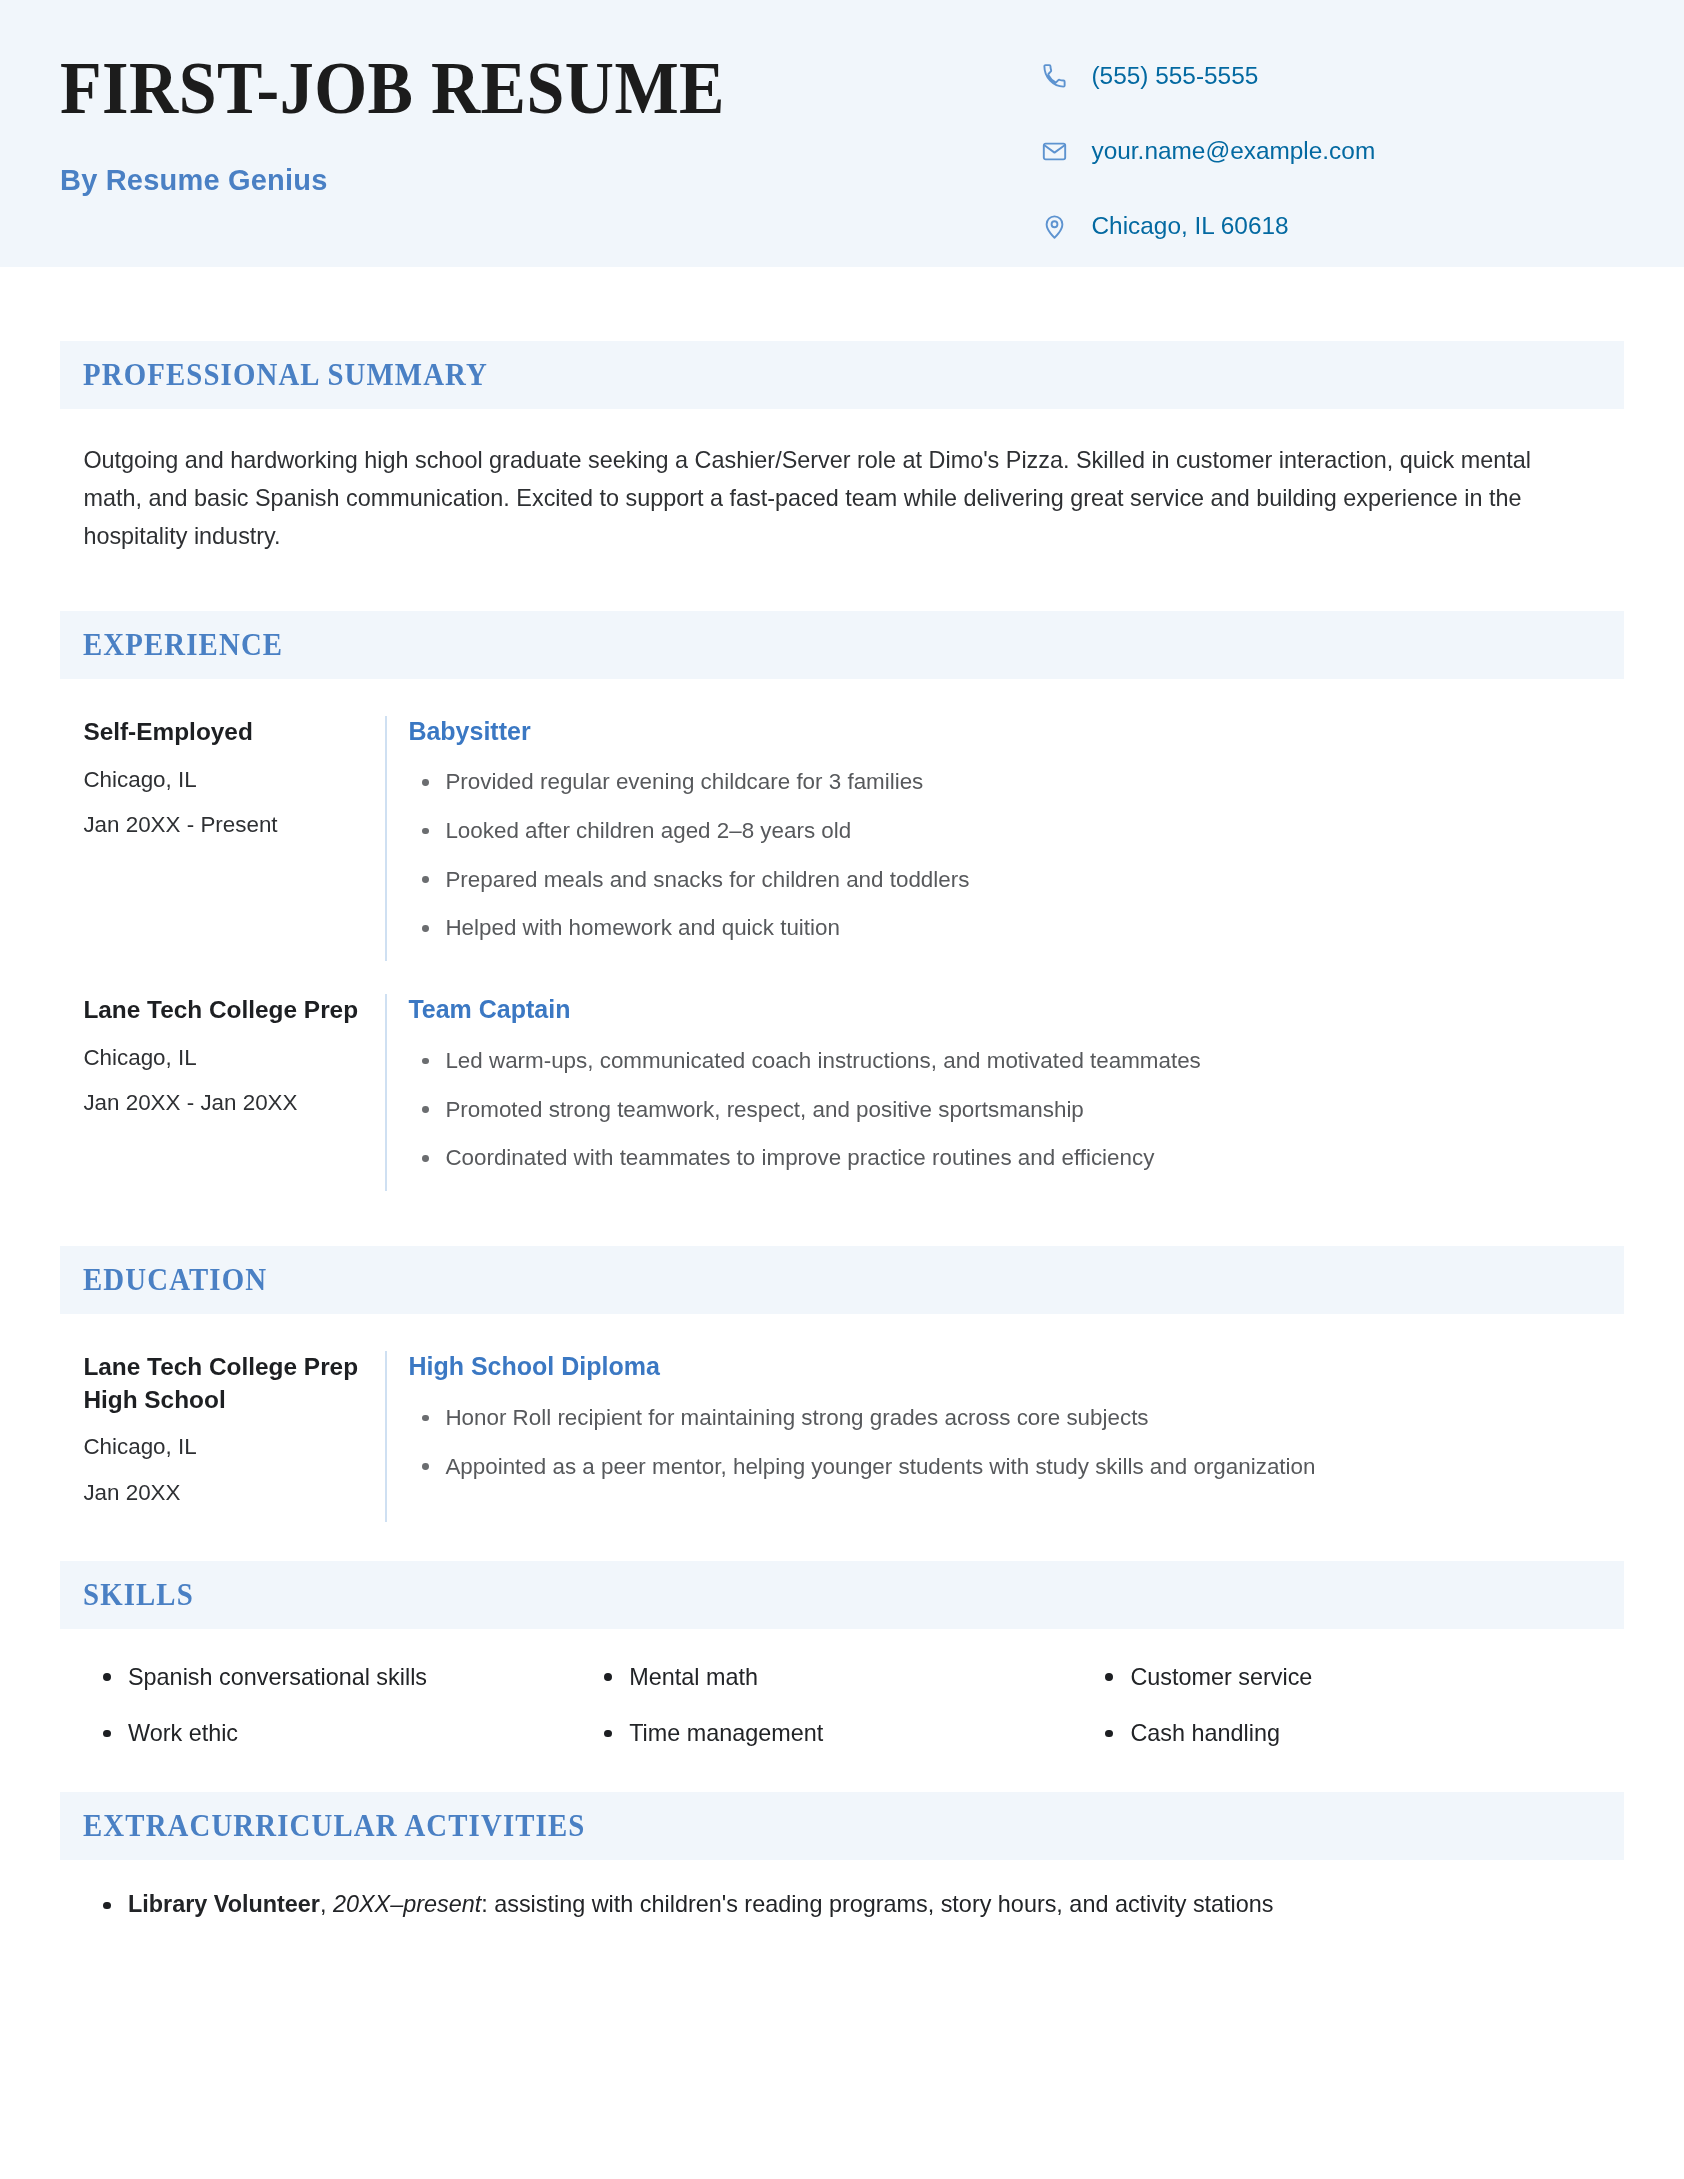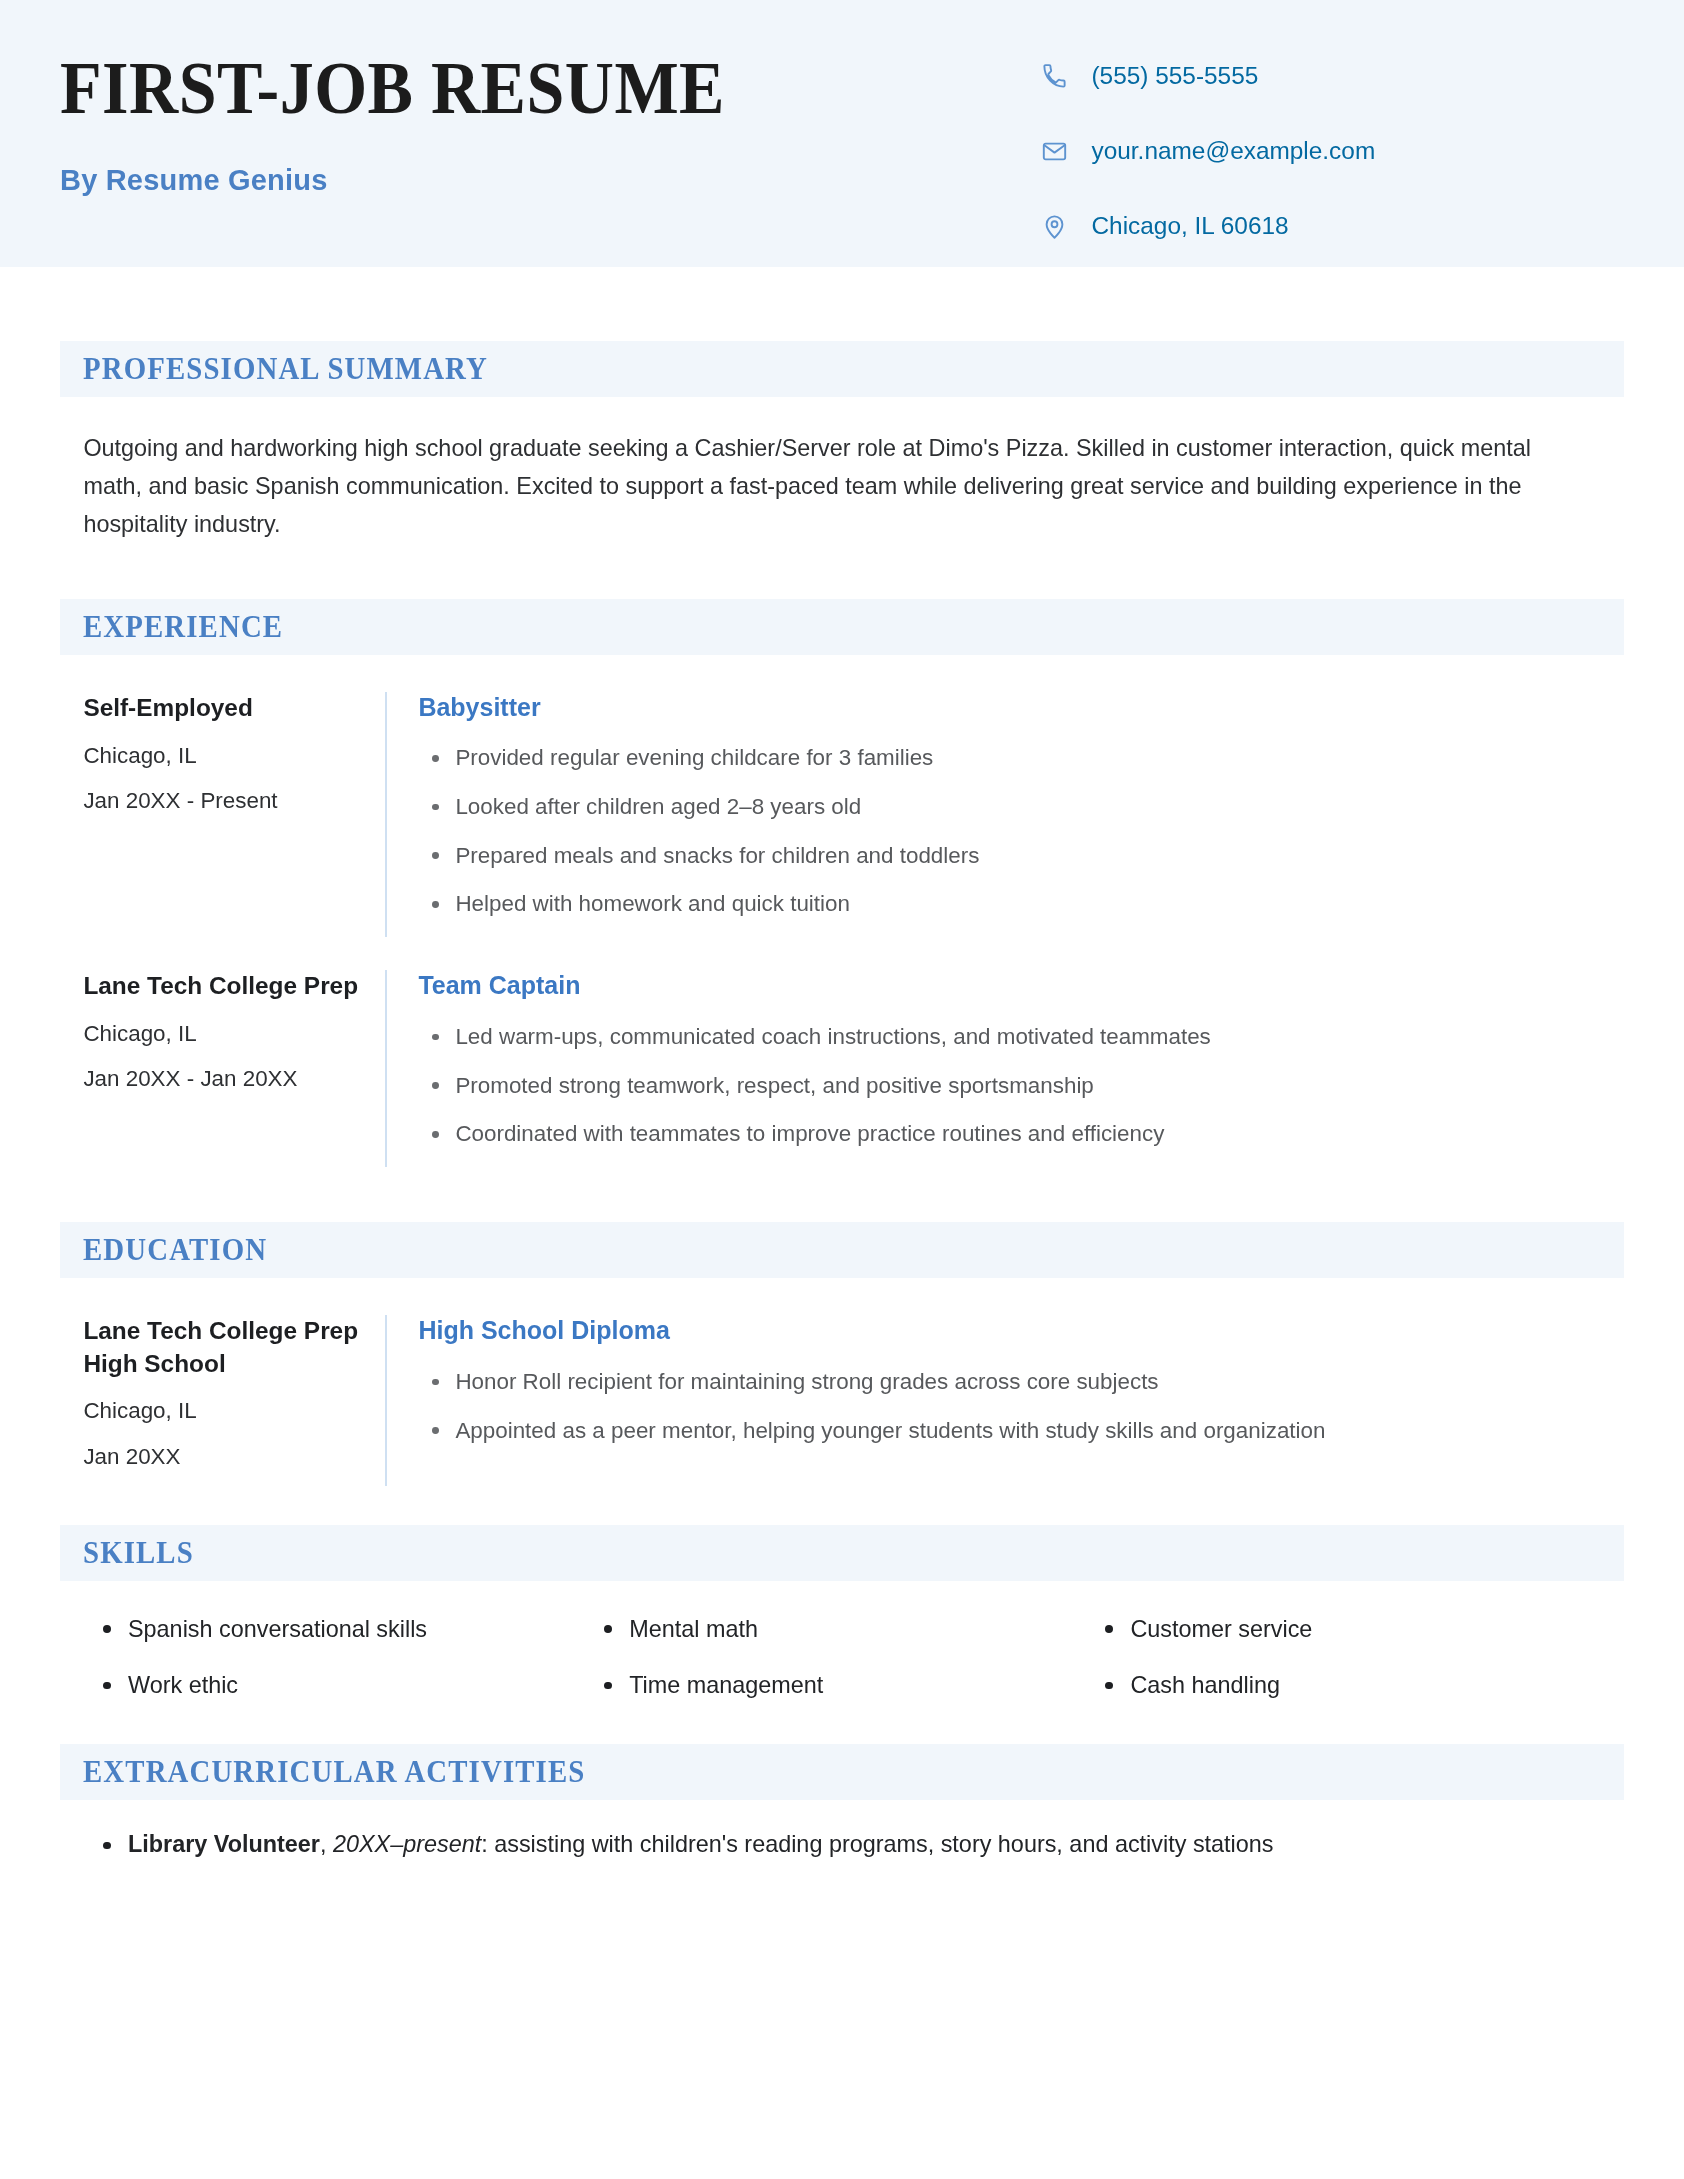--- a/index.html
+++ b/index.html
@@ -78,21 +78,21 @@
   .contact-icon svg { display: block; }
   .contact-text { line-height: 1.1; }
 
   
   .content {
     padding: 0 60px;
     box-sizing: border-box;
   }
   .section-band {
     background: #f1f6fb;
-    height: 56px;
+    height: 68px;
     display: flex;
     align-items: center;
     padding-left: 23.4px;
     box-sizing: border-box;
   }
   .section-title {
     font-family: "Liberation Serif", "DejaVu Serif", serif;
     font-weight: bold;
     font-size: 31px;
     color: #4a80c4;
@@ -135,21 +135,21 @@
   }
   .entry-meta {
     font-size: 22.4px;
     color: #2e3033;
     line-height: 1.4;
     margin-bottom: 13.7px;
   }
   .entry-right {
     flex: 1 1 auto;
     border-left: 2px solid #cfe0f2;
-    padding-left: 31px;
+    padding-left: 21px;
     padding-bottom: 9.8px;
     box-sizing: border-box;
   }
   .entry-role {
     font-size: 25px;
     font-weight: bold;
     color: #3b78c3;
     margin-bottom: 21.5px;
     line-height: 1.2;
   }

